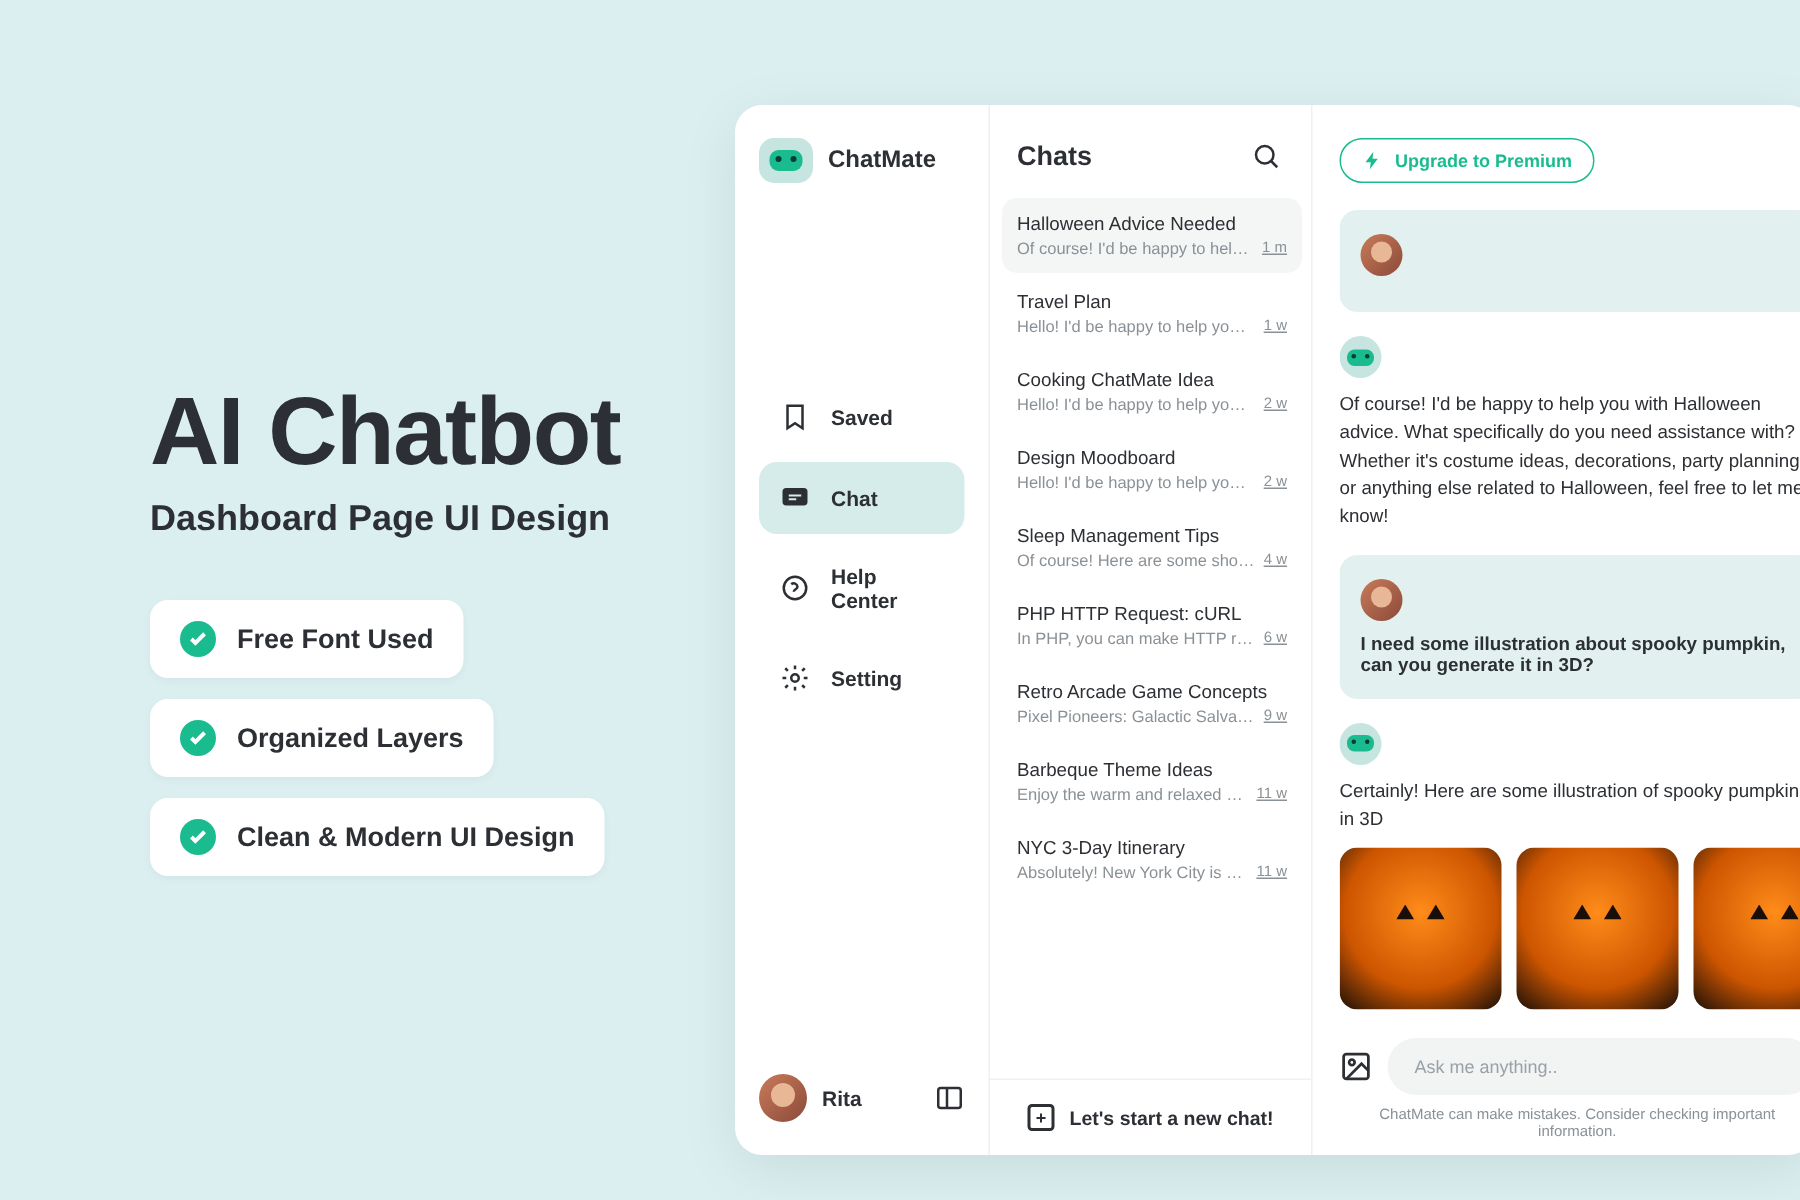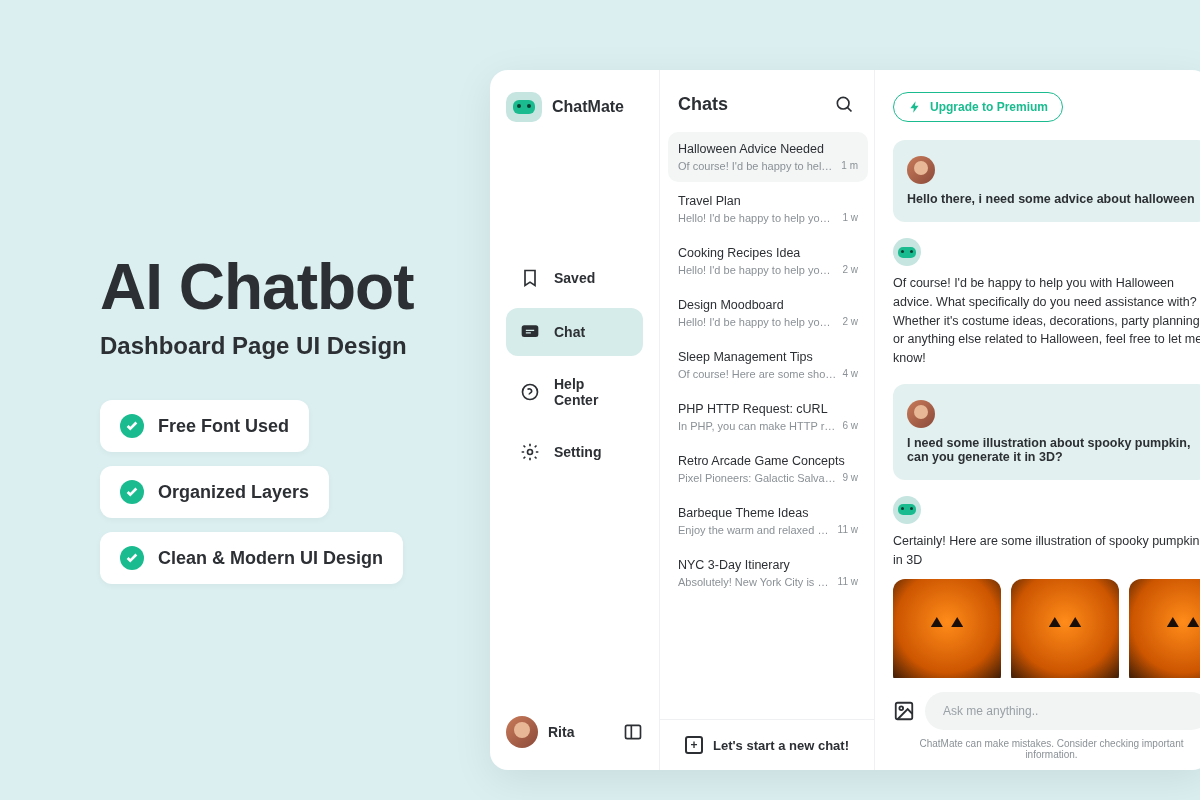--- a/index.html
+++ b/index.html
@@ -44,21 +44,21 @@
 .search-btn { width: 24px; height: 24px; display: flex; align-items: center; justify-content: center; }
 
 .chat-list { flex: 1; overflow-y: auto; padding: 6px 6px 6px 8px; }
 .chat-list::-webkit-scrollbar { width: 5px; }
 .chat-list::-webkit-scrollbar-thumb { background: #d0d4d6; border-radius: 3px; }
 .chat-item { padding: 10px 10px; border-radius: 10px; cursor: pointer; margin-bottom: 2px; }
 .chat-item.active { background: #f4f6f6; }
 .chat-title { font-size: 12.5px; font-weight: 400; color: #2c2f33; margin-bottom: 4px; white-space: nowrap; overflow: hidden; text-overflow: ellipsis; }
 .chat-row { display: flex; justify-content: space-between; gap: 6px; }
 .chat-preview { font-size: 11px; color: #8a9196; white-space: nowrap; overflow: hidden; text-overflow: ellipsis; flex: 1; }
-.chat-time { font-size: 10px; color: #8a9196; flex-shrink: 0; }
+.chat-time { font-size: 10px; color: #8a9196; flex-shrink: 0; text-decoration: underline; }
 
 .new-chat { display: flex; align-items: center; justify-content: center; gap: 10px; padding: 16px 0; border-top: 1px solid #eef0f1; font-weight: 700; font-size: 13px; color: #2c2f33; cursor: pointer; }
 .plus-box { width: 18px; height: 18px; border: 2px solid #2c2f33; border-radius: 3px; display: flex; align-items: center; justify-content: center; font-size: 12px; line-height: 1; }
 
 .main-area { flex: 1; display: flex; flex-direction: column; padding: 22px 0 10px 18px; overflow: hidden; }
 .upgrade-pill { align-self: flex-start; display: inline-flex; align-items: center; gap: 8px; border: 1.5px solid #1abc8f; color: #1abc8f; font-size: 12px; font-weight: 600; padding: 7px 14px; border-radius: 20px; margin-bottom: 18px; cursor: pointer; }
 .bolt { width: 14px; height: 14px; }
 
 .messages { flex: 1; overflow: hidden; }
 .msg-block { margin-bottom: 16px; }
@@ -198,21 +198,21 @@
           </div>
         </div>
         <div class="chat-item">
           <div class="chat-title">Travel Plan</div>
           <div class="chat-row">
             <span class="chat-preview">Hello! I'd be happy to help you w..</span>
             <span class="chat-time">1 w</span>
           </div>
         </div>
         <div class="chat-item">
-          <div class="chat-title">Cooking Recipes Idea</div>
+          <div class="chat-title">Cooking ChatMate Idea</div>
           <div class="chat-row">
             <span class="chat-preview">Hello! I'd be happy to help you w..</span>
             <span class="chat-time">2 w</span>
           </div>
         </div>
         <div class="chat-item">
           <div class="chat-title">Design Moodboard</div>
           <div class="chat-row">
             <span class="chat-preview">Hello! I'd be happy to help you w..</span>
             <span class="chat-time">2 w</span>
@@ -267,21 +267,20 @@
           <path d="M13 2L4 14h6l-1 8 9-12h-6z"></path>
         </svg>
       <span>Upgrade to Premium</span>
     </div>
 
     <div class="messages">
 
       <div class="msg-block">
         <div class="msg-bubble-user">
           <div class="msg-avatar user"></div>
-          <div>Hello there, i need some advice about halloween</div>
         </div>
       </div>
 
       <div class="msg-block">
         <div class="msg-avatar bot">
             <div class="bot-face"></div>
           </div>
         <div class="msg-text">Of course! I'd be happy to help you with Halloween advice. What specifically do you need assistance with? Whether it's costume ideas, decorations, party planning, or anything else related to Halloween, feel free to let me know!</div>
       </div>
 

